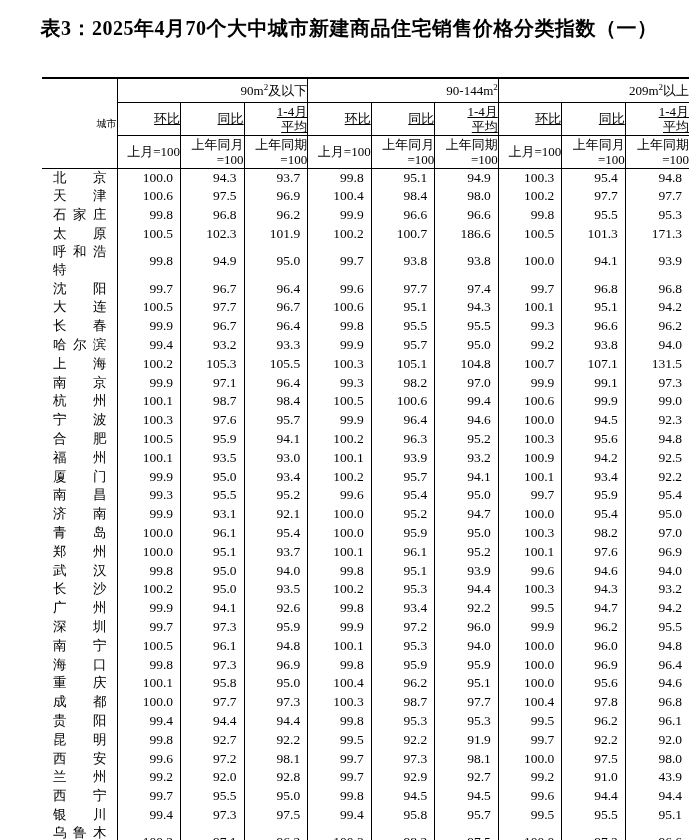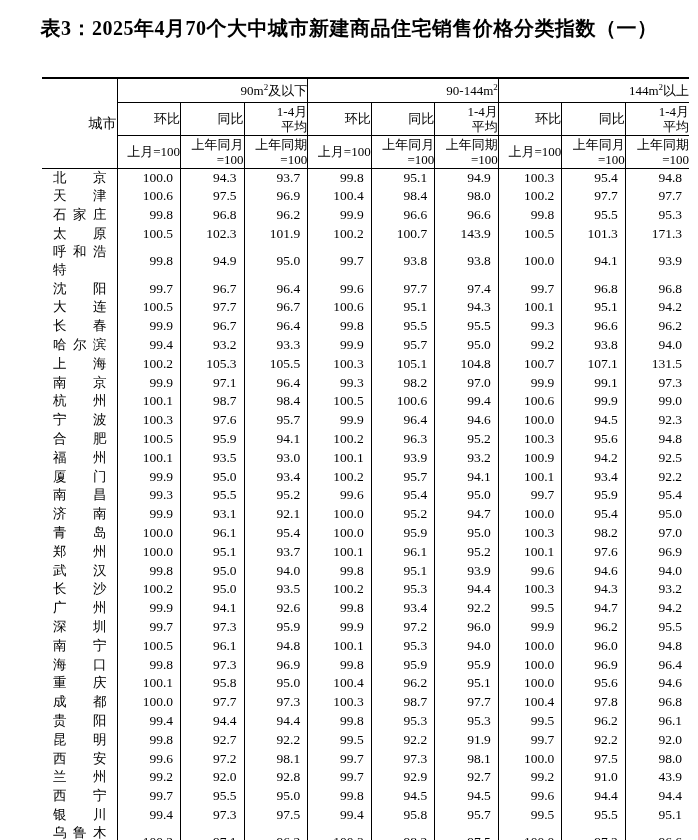--- a/index.html
+++ b/index.html
@@ -36,24 +36,24 @@
     padding: 0;
     vertical-align: middle;
   }
   thead th {
     font-size: 13px;
     text-align: right;
     line-height: 15px;
   }
   .bl { border-left: 1px solid #000; }
   tr.group-row  { height: 24px; }
-  tr.metric-row { height: 33px; }
+  tr.metric-row { height: 33px; text-decoration: underline; }
   tr.base-row   { height: 33px; }
   tr.group-row th, tr.metric-row th, tr.base-row th { border-bottom: 1px solid #000; }
-  th.city-head { border-bottom: 1px solid #000; font-size: 14px; }
+  th.city-head { border-bottom: 1px solid #000; font-size: 10px; }
   .wrap { white-space: pre-line; margin-left: 10px; }
   sup { font-size: 9px; line-height: 0; }
   tbody tr { height: 18.8px; }
   tbody td { font-size: 13.5px; }
   tbody td.city {
     text-align: justify;
     text-align-last: justify;
     padding: 0 10px 0 11px;
     margin-top: 31px;
   }
@@ -78,21 +78,21 @@
       <col class="col-num">
     <col class="col-num">
       <col class="col-num">
       <col class="col-num">
   </colgroup>
   <thead>
     <tr class="group-row">
       <th rowspan="3" class="city-head">城市</th>
       <th colspan="3" class="bl"><span>90m</span><sup>2</sup><span>及以下</span></th>
       <th colspan="3" class="bl"><span>90-144m</span><sup>2</sup><span></span></th>
-      <th colspan="3" class="bl"><span>144m</span><sup>2</sup><span>以上</span></th>
+      <th colspan="3" class="bl"><span>209m</span><sup>2</sup><span>以上</span></th>
     </tr>
     <tr class="metric-row">
       <th class="bl">环比</th>
       <th class="bl">同比</th>
       <th class="bl wrap">1-4月
 平均</th>
       <th class="bl">环比</th>
       <th class="bl">同比</th>
       <th class="bl wrap">1-4月
 平均</th>
@@ -156,21 +156,21 @@
         <td class="num bl">95.5</td>
         <td class="num bl">95.3</td>
       </tr>
       <tr>
         <td class="city">太原</td>
         <td class="num bl">100.5</td>
         <td class="num bl">102.3</td>
         <td class="num bl">101.9</td>
         <td class="num bl">100.2</td>
         <td class="num bl">100.7</td>
-        <td class="num bl">143.9</td>
+        <td class="num bl">186.6</td>
         <td class="num bl">100.5</td>
         <td class="num bl">101.3</td>
         <td class="num bl">171.3</td>
       </tr>
       <tr>
         <td class="city">呼和浩特</td>
         <td class="num bl">99.8</td>
         <td class="num bl">94.9</td>
         <td class="num bl">95.0</td>
         <td class="num bl">99.7</td>

